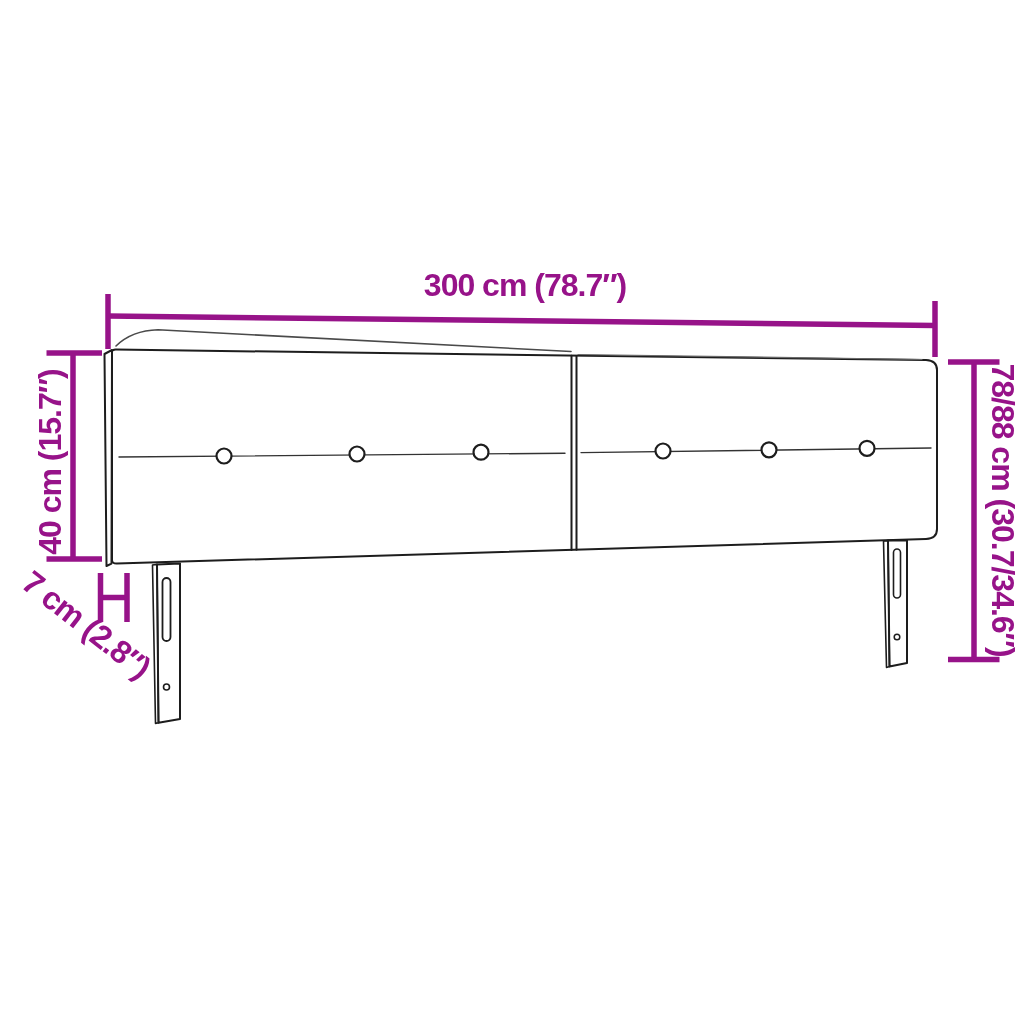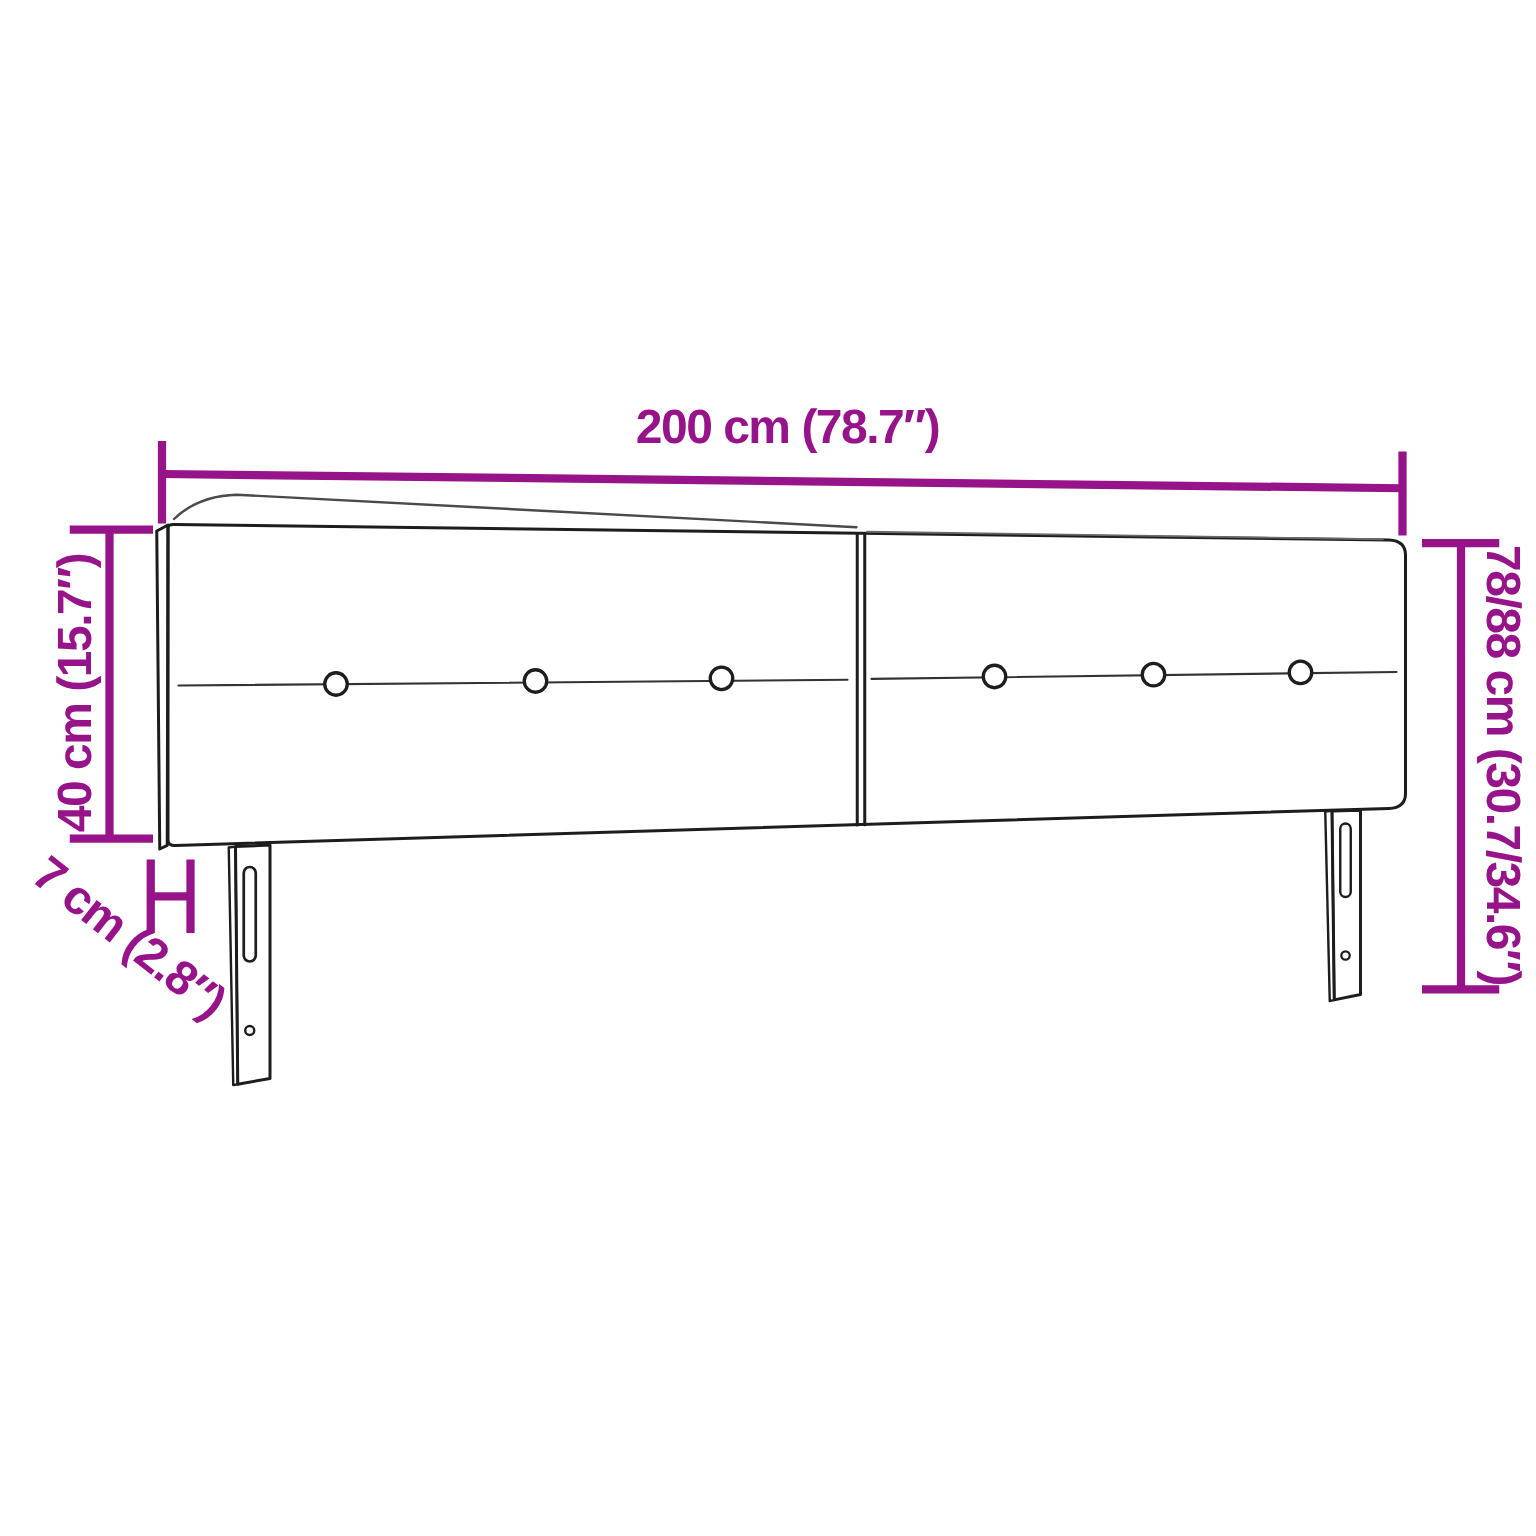--- a/index.html
+++ b/index.html
@@ -92,18 +92,18 @@
       </g>
 
       <g>
         <path d="M974,362 L974,659.5"></path>
         <path d="M948,362 L999.5,362"></path>
         <path d="M948,659.5 L999.5,659.5"></path>
       </g>
     </g>
   </svg>
 
-  <div class="dim-label top">200 cm (78.7″)</div>
+  <div class="dim-label top">300 cm (78.7″)</div>
   <div class="dim-label left">40 cm (15.7″)</div>
   <div class="dim-label depth">7 cm (2.8″)</div>
   <div class="dim-label right">78/88 cm (30.7/34.6″)</div>
 
 </div>
 
 </body></html>

